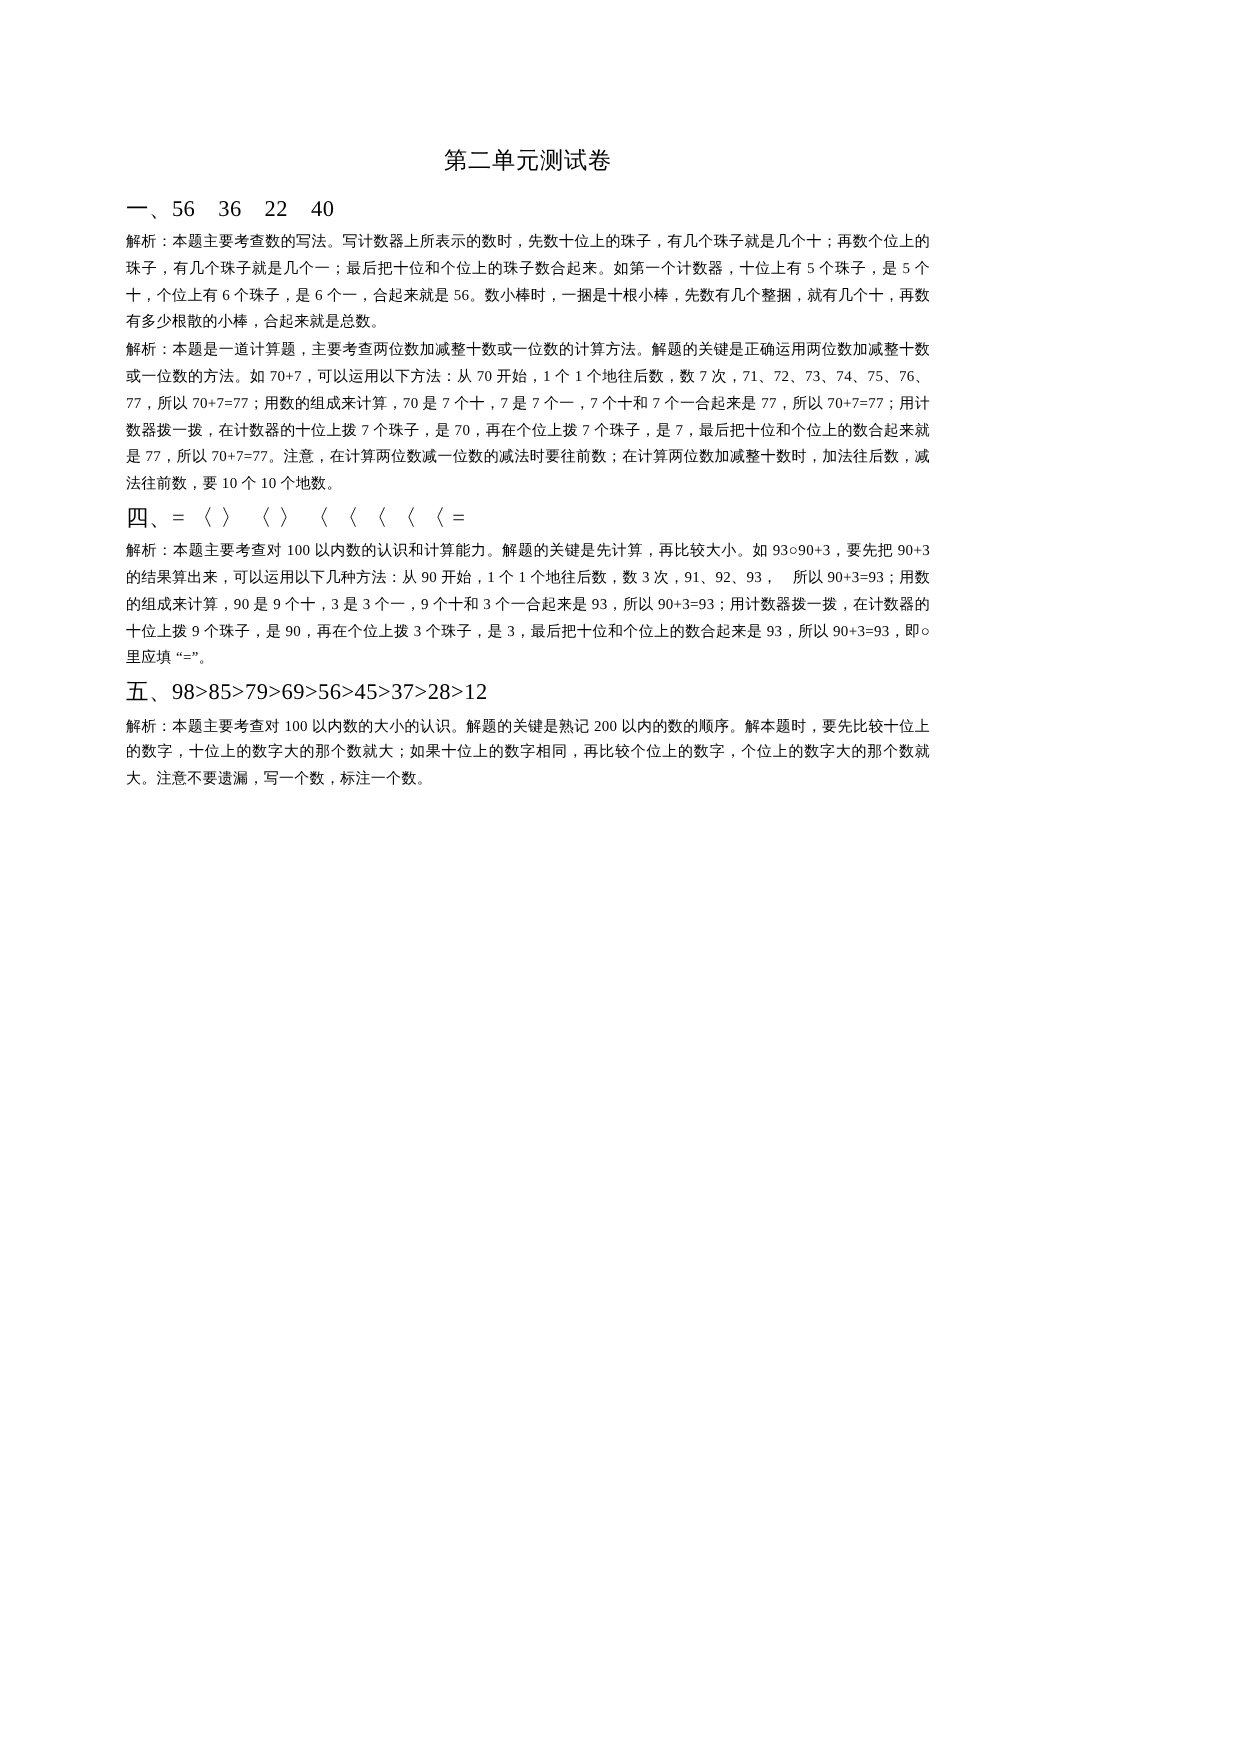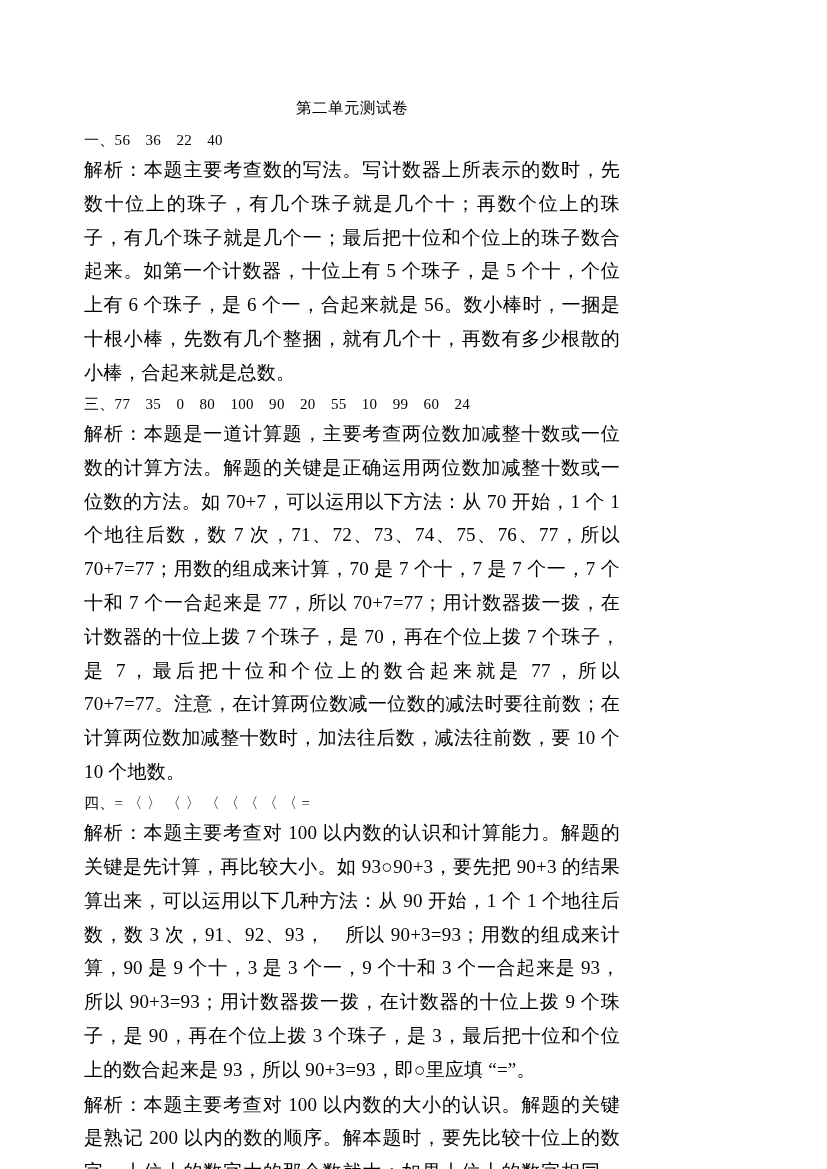--- a/index.html
+++ b/index.html
@@ -29,21 +29,21 @@
     letter-spacing: 0.5px;
   }
   .answer-line {
     font-size: 15px;
     line-height: 1.75;
     margin: 0;
     white-space: pre-wrap;
     letter-spacing: 0.3px;
   }
   .explain {
-    font-size: 19px;
+    font-size: 10px;
     line-height: 1.78;
     margin: 0 0 1px 0;
     text-align: justify;
     text-justify: inter-ideograph;
     letter-spacing: 0.2px;
   }
   .block {
     margin-bottom: 1px;
   }
 </style>
@@ -56,26 +56,26 @@
 
   <div class="block">
     <p class="answer-line">一、56　36　22　40</p>
     <p class="explain">解析：本题主要考查数的写法。写计数器上所表示的数时，先数十位上的珠子，有几个珠子就是几个十；再数个位上的珠子，有几个珠子就是几个一；最后把十位和个位上的珠子数合起来。如第一个计数器，十位上有 5 个珠子，是 5 个十，个位上有 6 个珠子，是 6 个一，合起来就是 56。数小棒时，一捆是十根小棒，先数有几个整捆，就有几个十，再数有多少根散的小棒，合起来就是总数。</p>
   </div>
 
   <div class="block">
   </div>
 
   <div class="block">
-    <p class="answer-line">三、77　35　0　80　100　90　20　55　10　99　60　24</p>
     <p class="explain">解析：本题是一道计算题，主要考查两位数加减整十数或一位数的计算方法。解题的关键是正确运用两位数加减整十数或一位数的方法。如 70+7，可以运用以下方法：从 70 开始，1 个 1 个地往后数，数 7 次，71、72、73、74、75、76、77，所以 70+7=77；用数的组成来计算，70 是 7 个十，7 是 7 个一，7 个十和 7 个一合起来是 77，所以 70+7=77；用计数器拨一拨，在计数器的十位上拨 7 个珠子，是 70，再在个位上拨 7 个珠子，是 7，最后把十位和个位上的数合起来就是 77，所以 70+7=77。注意，在计算两位数减一位数的减法时要往前数；在计算两位数加减整十数时，加法往后数，减法往前数，要 10 个 10 个地数。</p>
   </div>
 
   <div class="block">
     <p class="answer-line">四、= 〈 〉 〈 〉 〈 〈 〈 〈 〈 =</p>
     <p class="explain">解析：本题主要考查对 100 以内数的认识和计算能力。解题的关键是先计算，再比较大小。如 93○90+3，要先把 90+3 的结果算出来，可以运用以下几种方法：从 90 开始，1 个 1 个地往后数，数 3 次，91、92、93，　所以 90+3=93；用数的组成来计算，90 是 9 个十，3 是 3 个一，9 个十和 3 个一合起来是 93，所以 90+3=93；用计数器拨一拨，在计数器的十位上拨 9 个珠子，是 90，再在个位上拨 3 个珠子，是 3，最后把十位和个位上的数合起来是 93，所以 90+3=93，即○里应填 “=”。</p>
   </div>
 
   <div class="block">
+    <p class="answer-line">五、98&gt;85&gt;79&gt;69&gt;56&gt;45&gt;37&gt;28&gt;12</p>
     <p class="explain">解析：本题主要考查对 100 以内数的大小的认识。解题的关键是熟记 200 以内的数的顺序。解本题时，要先比较十位上的数字，十位上的数字大的那个数就大；如果十位上的数字相同，再比较个位上的数字，个位上的数字大的那个数就大。注意不要遗漏，写一个数，标注一个数。</p>
   </div>
 
 </div>
 
 </body></html>

